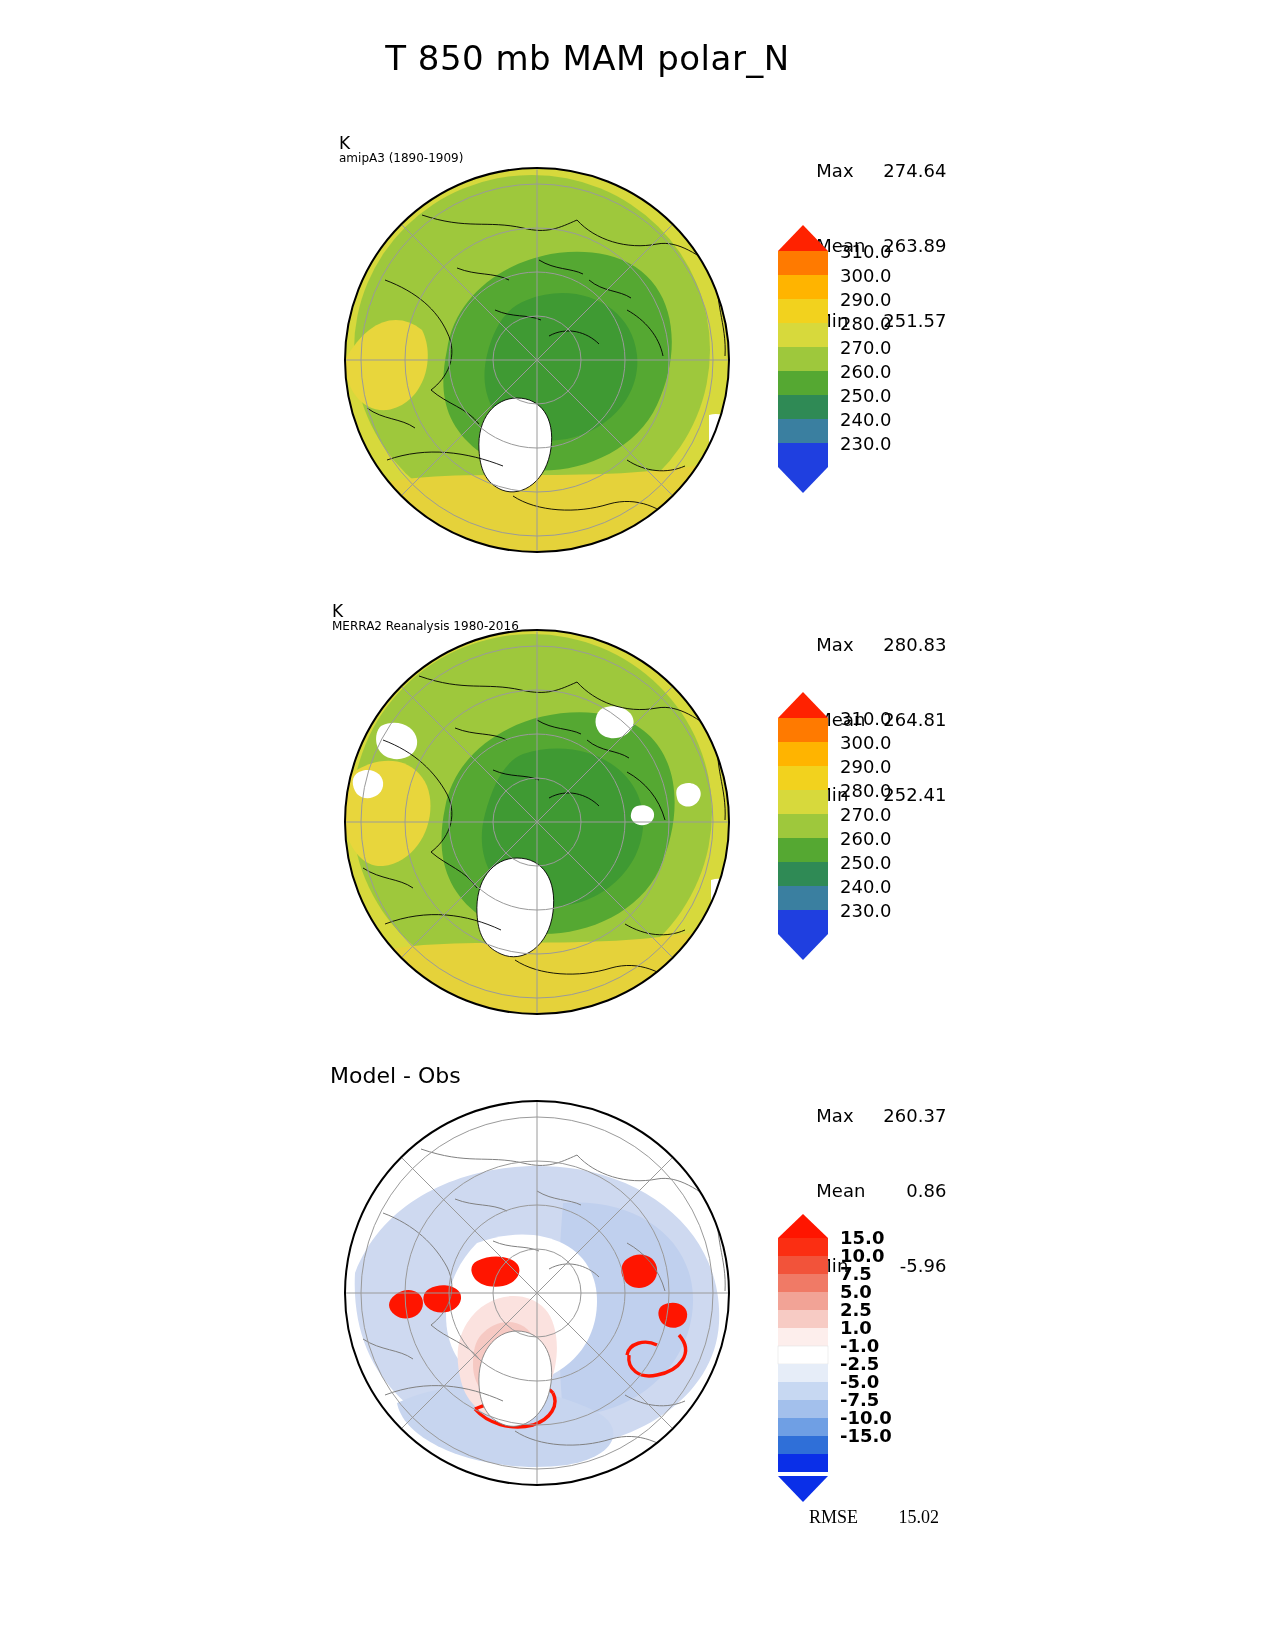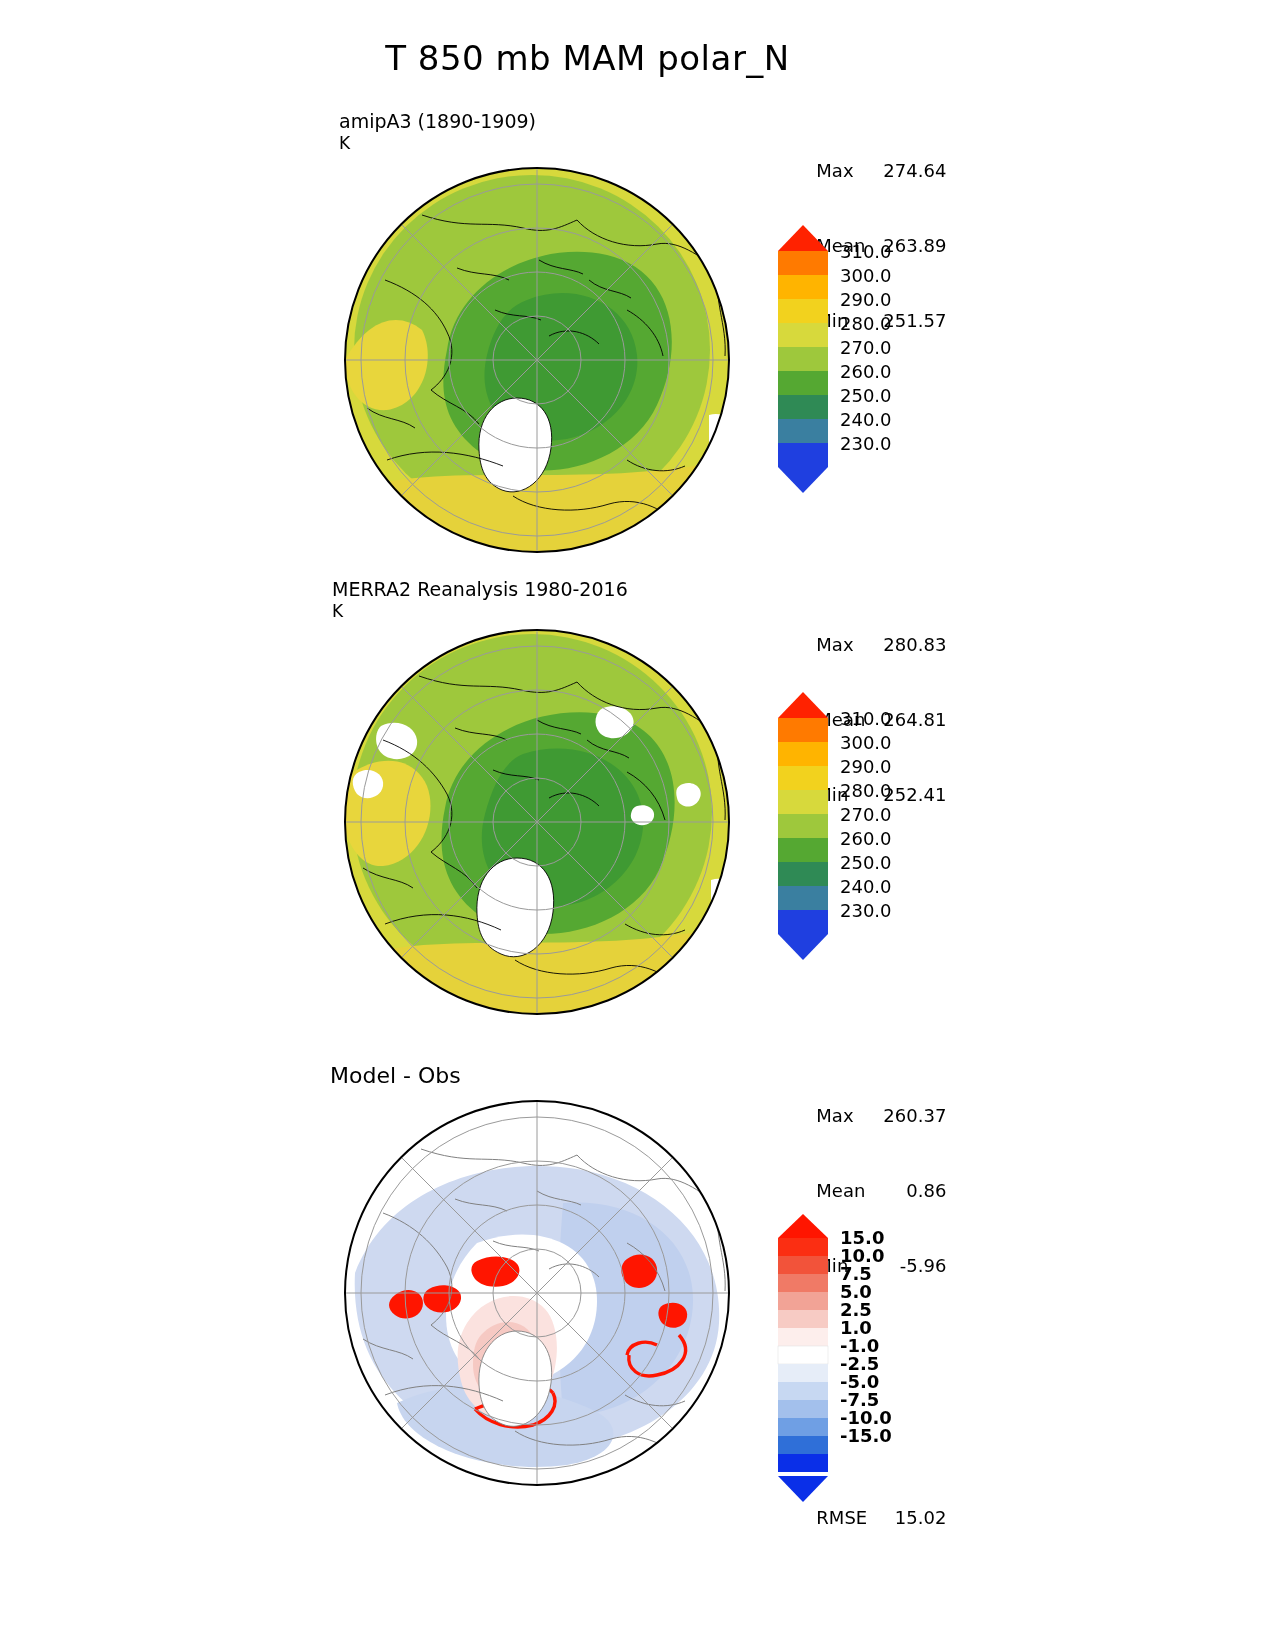--- a/index.html
+++ b/index.html
@@ -26,22 +26,23 @@
   }
 
   
   .panel {
     position: absolute;
     left: 0;
     width: 1275px;
   }
   .panel-label {
     position: absolute;
-    font-size: 19px;
+    font-size: 12px;
     white-space: pre;
+    margin-top: 41px;
   }
   .panel-units {
     position: absolute;
     font-size: 17px;
   }
   .panel-title-centered {
     position: absolute;
     font-size: 22px;
   }
 
@@ -61,20 +62,21 @@
   }
   .stats .v {
     display: inline-block;
     width: 72px;
     text-align: right;
   }
   .footer-stats {
     position: absolute;
     font-size: 18px;
     line-height: 25px;
+    font-family: Liberation Serif, serif;
   }
   .footer-stats .k {
     display: inline-block;
     width: 62px;
   }
   .footer-stats .v {
     display: inline-block;
     width: 68px;
     text-align: right;
   }

